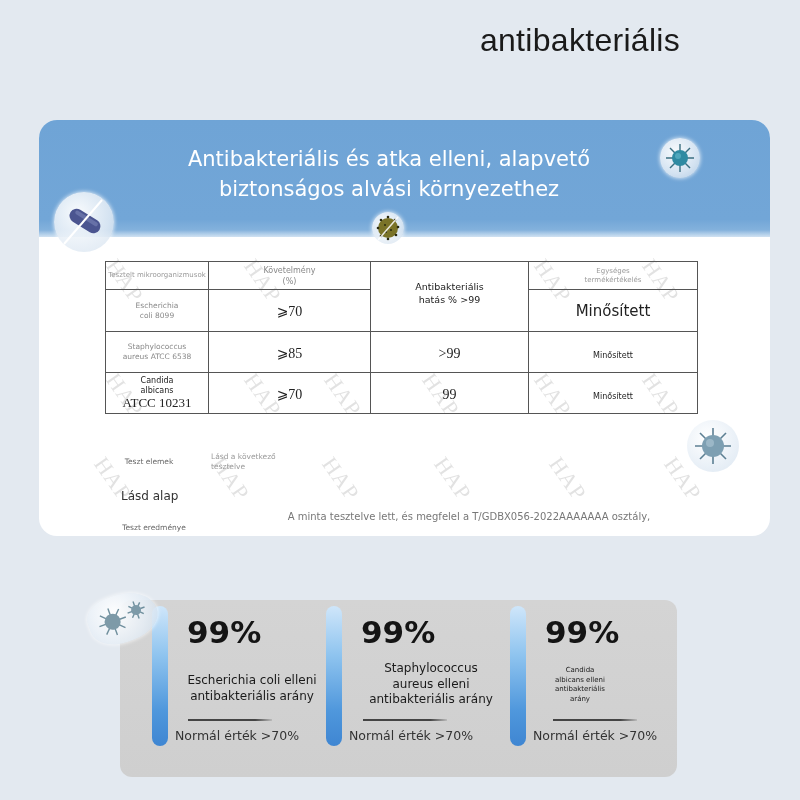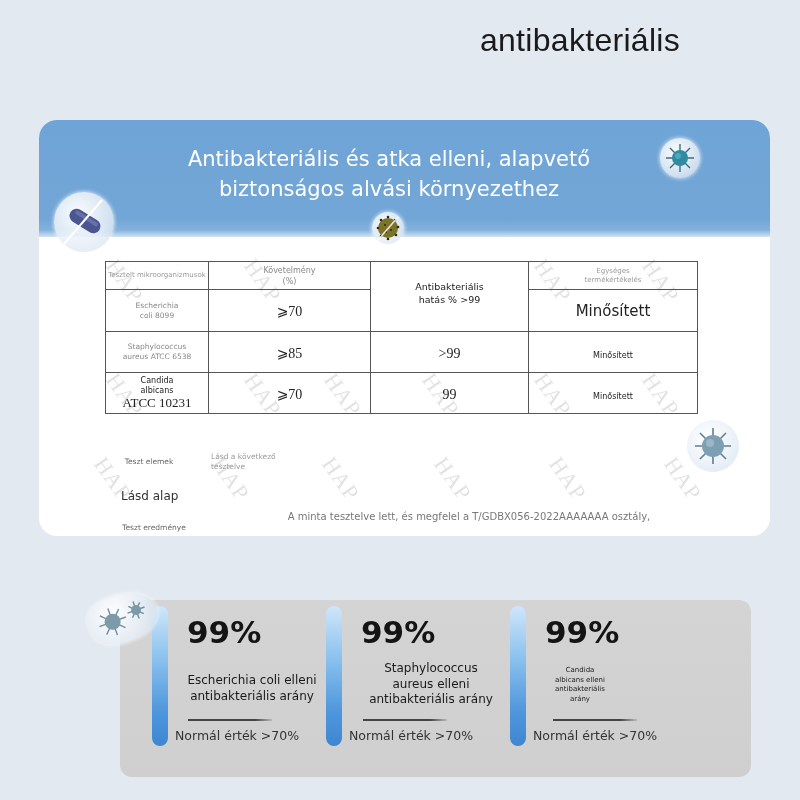--- a/index.html
+++ b/index.html
@@ -64,21 +64,21 @@
 
   .lower-label { position: absolute; font-size: 7.5px; color: #666; text-align: center; }
   .lower-note { position: absolute; font-size: 7.5px; color: #9a9a9a; text-align: left; line-height: 10px; }
   .lower-basis { position: absolute; font-size: 12px; color: #333; }
   .conclusion {
     position: absolute; left: 200px; top: 390px; width: 460px; text-align: center;
     font-size: 10px; color: #777; line-height: 13px;
   }
 
   .stats {
-    position: absolute; left: 120px; top: 600px; width: 631px; height: 177px;
+    position: absolute; left: 120px; top: 600px; width: 557px; height: 177px;
     background: linear-gradient(180deg, #d4d4d4 0%, #cfcfcf 100%);
     border-radius: 12px;
   }
   .bar {
     position: absolute; width: 16px; height: 140px; top: 6px; border-radius: 8px;
     background: linear-gradient(180deg, #cfe6fa 0%, #8fc4ef 35%, #4f97dc 75%, #3f86d2 100%);
   }
   .pct {
     position: absolute; top: 14px; font-size: 31px; font-weight: bold; color: #141414;
     font-family: "DejaVu Sans", sans-serif;

